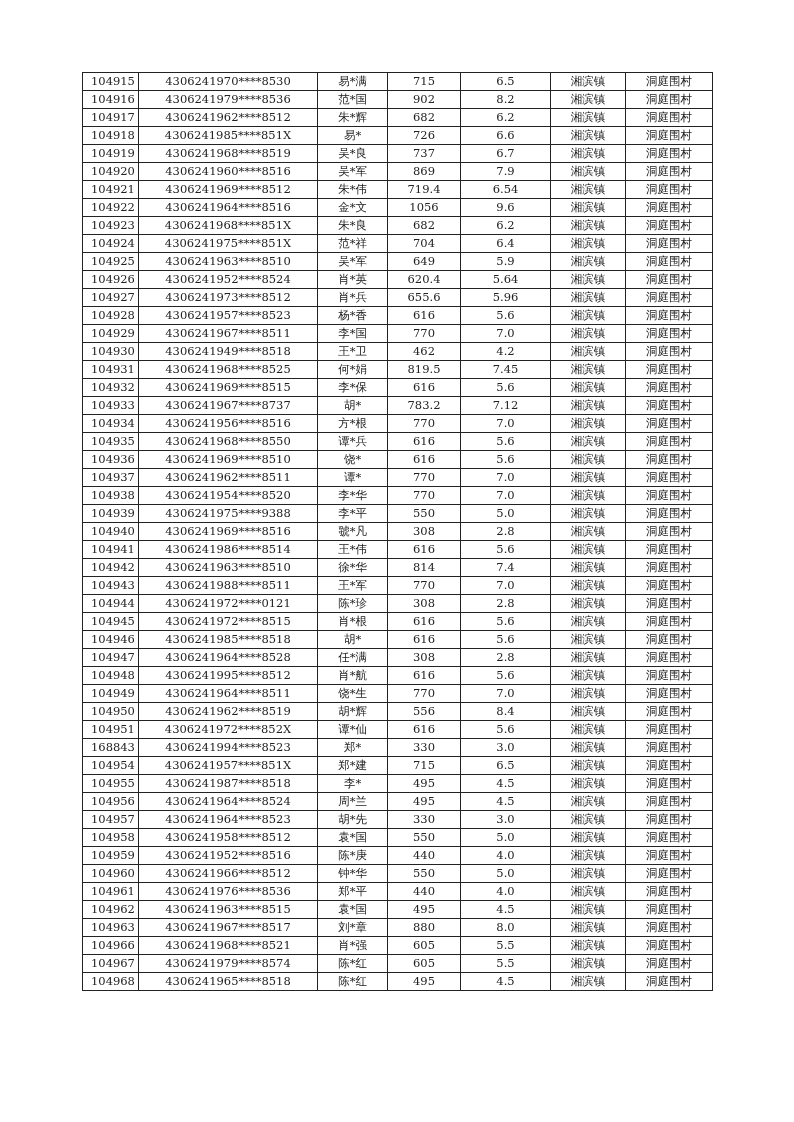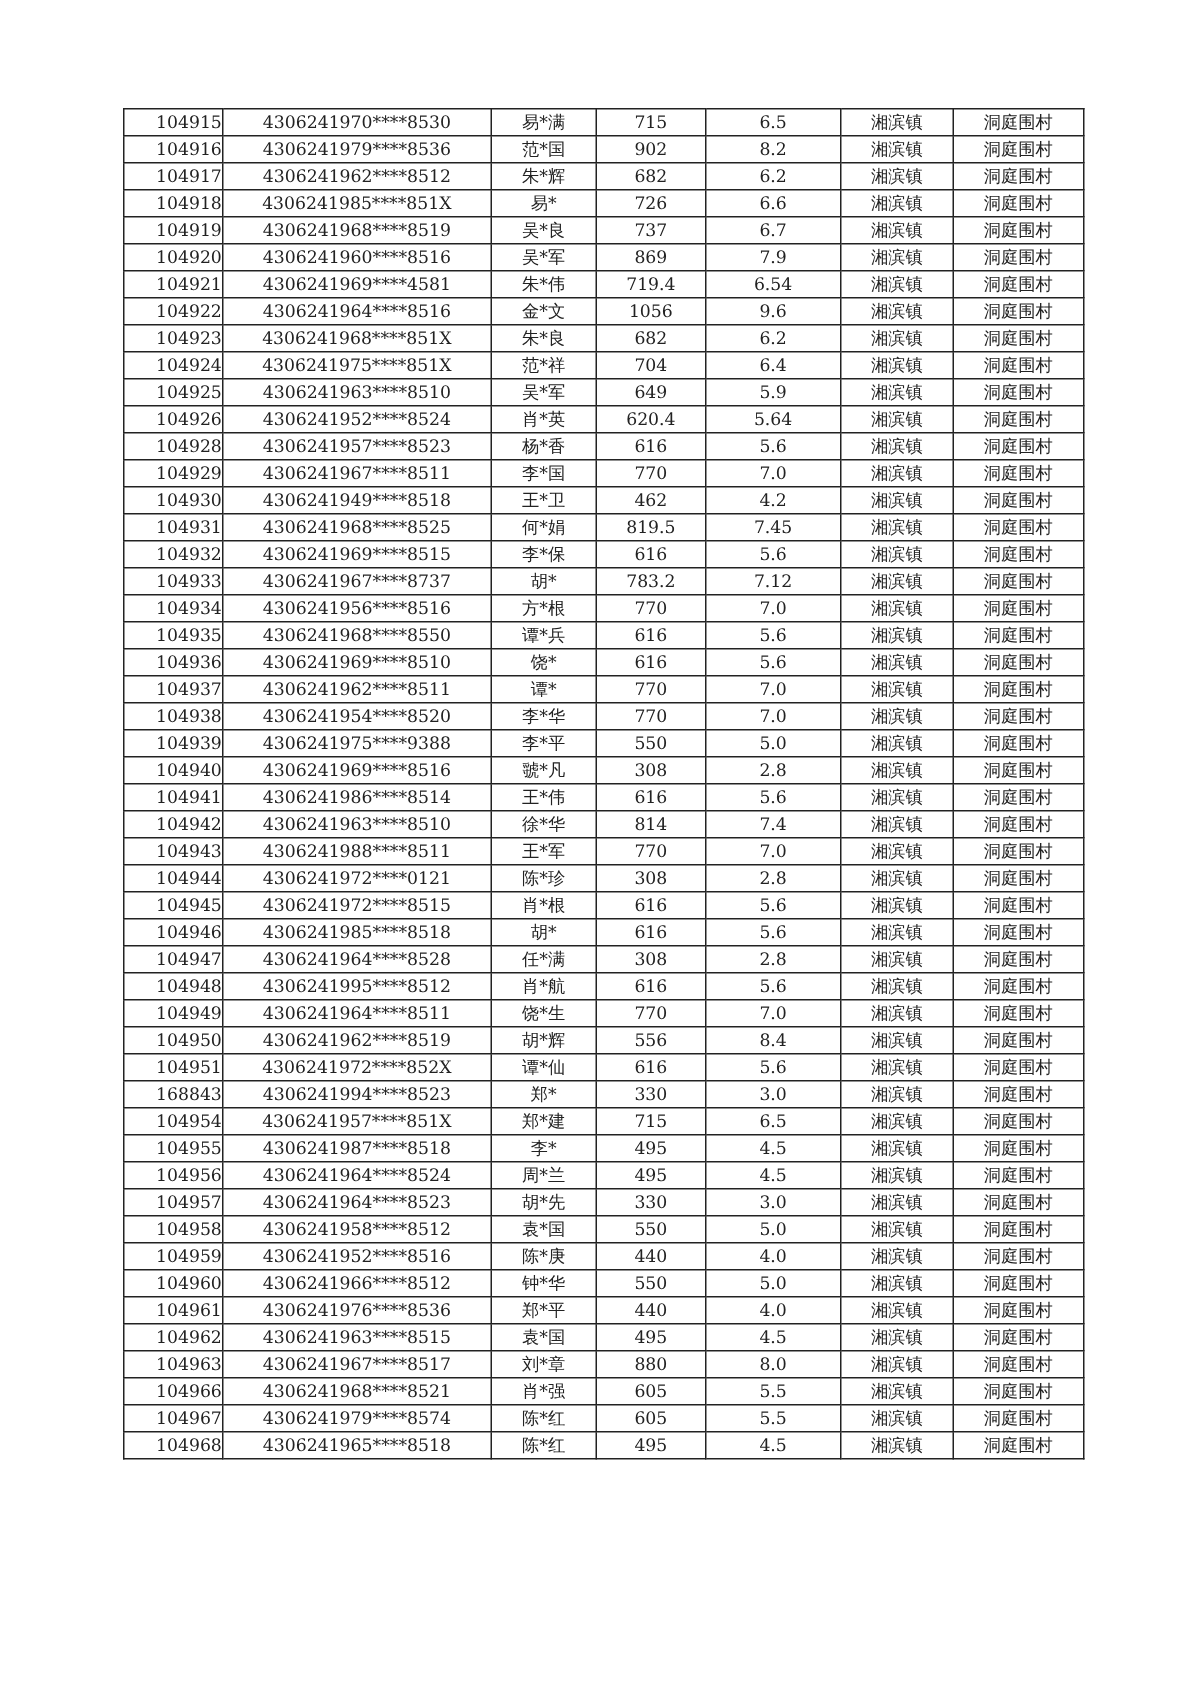--- a/index.html
+++ b/index.html
@@ -9,21 +9,21 @@
     border-collapse: collapse;
     font-family: "DejaVu Serif", "Liberation Serif", serif;
     font-size: 11.5px; color: #222;
     table-layout: fixed;
   }
   .sheet td {
     border: 1px solid #222;
     height: 17px; padding: 0; line-height: 17px;
     text-align: center; white-space: nowrap; overflow: hidden;
   }
-  .sheet td.c0 { text-align: left; padding-left: 21px; }
+  .sheet td.c0 { text-align: left; padding-left: 8px; }
   .sheet { border: 1.5px solid #111; }
 </style>
 </head>
 <body>
 
 <table class="sheet">
   <colgroup>
     <col style="width:56px">
       <col style="width:179px">
       <col style="width:70px">
@@ -82,21 +82,21 @@
         <td class="c0">104920</td>
         <td class="c1">4306241960****8516</td>
         <td class="c2">吴*军</td>
         <td class="c3">869</td>
         <td class="c4">7.9</td>
         <td class="c5">湘滨镇</td>
         <td class="c6">洞庭围村</td>
       </tr>
       <tr>
         <td class="c0">104921</td>
-        <td class="c1">4306241969****4581</td>
+        <td class="c1">4306241969****8512</td>
         <td class="c2">朱*伟</td>
         <td class="c3">719.4</td>
         <td class="c4">6.54</td>
         <td class="c5">湘滨镇</td>
         <td class="c6">洞庭围村</td>
       </tr>
       <tr>
         <td class="c0">104922</td>
         <td class="c1">4306241964****8516</td>
         <td class="c2">金*文</td>
@@ -135,20 +135,29 @@
       <tr>
         <td class="c0">104926</td>
         <td class="c1">4306241952****8524</td>
         <td class="c2">肖*英</td>
         <td class="c3">620.4</td>
         <td class="c4">5.64</td>
         <td class="c5">湘滨镇</td>
         <td class="c6">洞庭围村</td>
       </tr>
       <tr>
+        <td class="c0">104927</td>
+        <td class="c1">4306241973****8512</td>
+        <td class="c2">肖*兵</td>
+        <td class="c3">655.6</td>
+        <td class="c4">5.96</td>
+        <td class="c5">湘滨镇</td>
+        <td class="c6">洞庭围村</td>
+      </tr>
+      <tr>
         <td class="c0">104928</td>
         <td class="c1">4306241957****8523</td>
         <td class="c2">杨*香</td>
         <td class="c3">616</td>
         <td class="c4">5.6</td>
         <td class="c5">湘滨镇</td>
         <td class="c6">洞庭围村</td>
       </tr>
       <tr>
         <td class="c0">104929</td>

